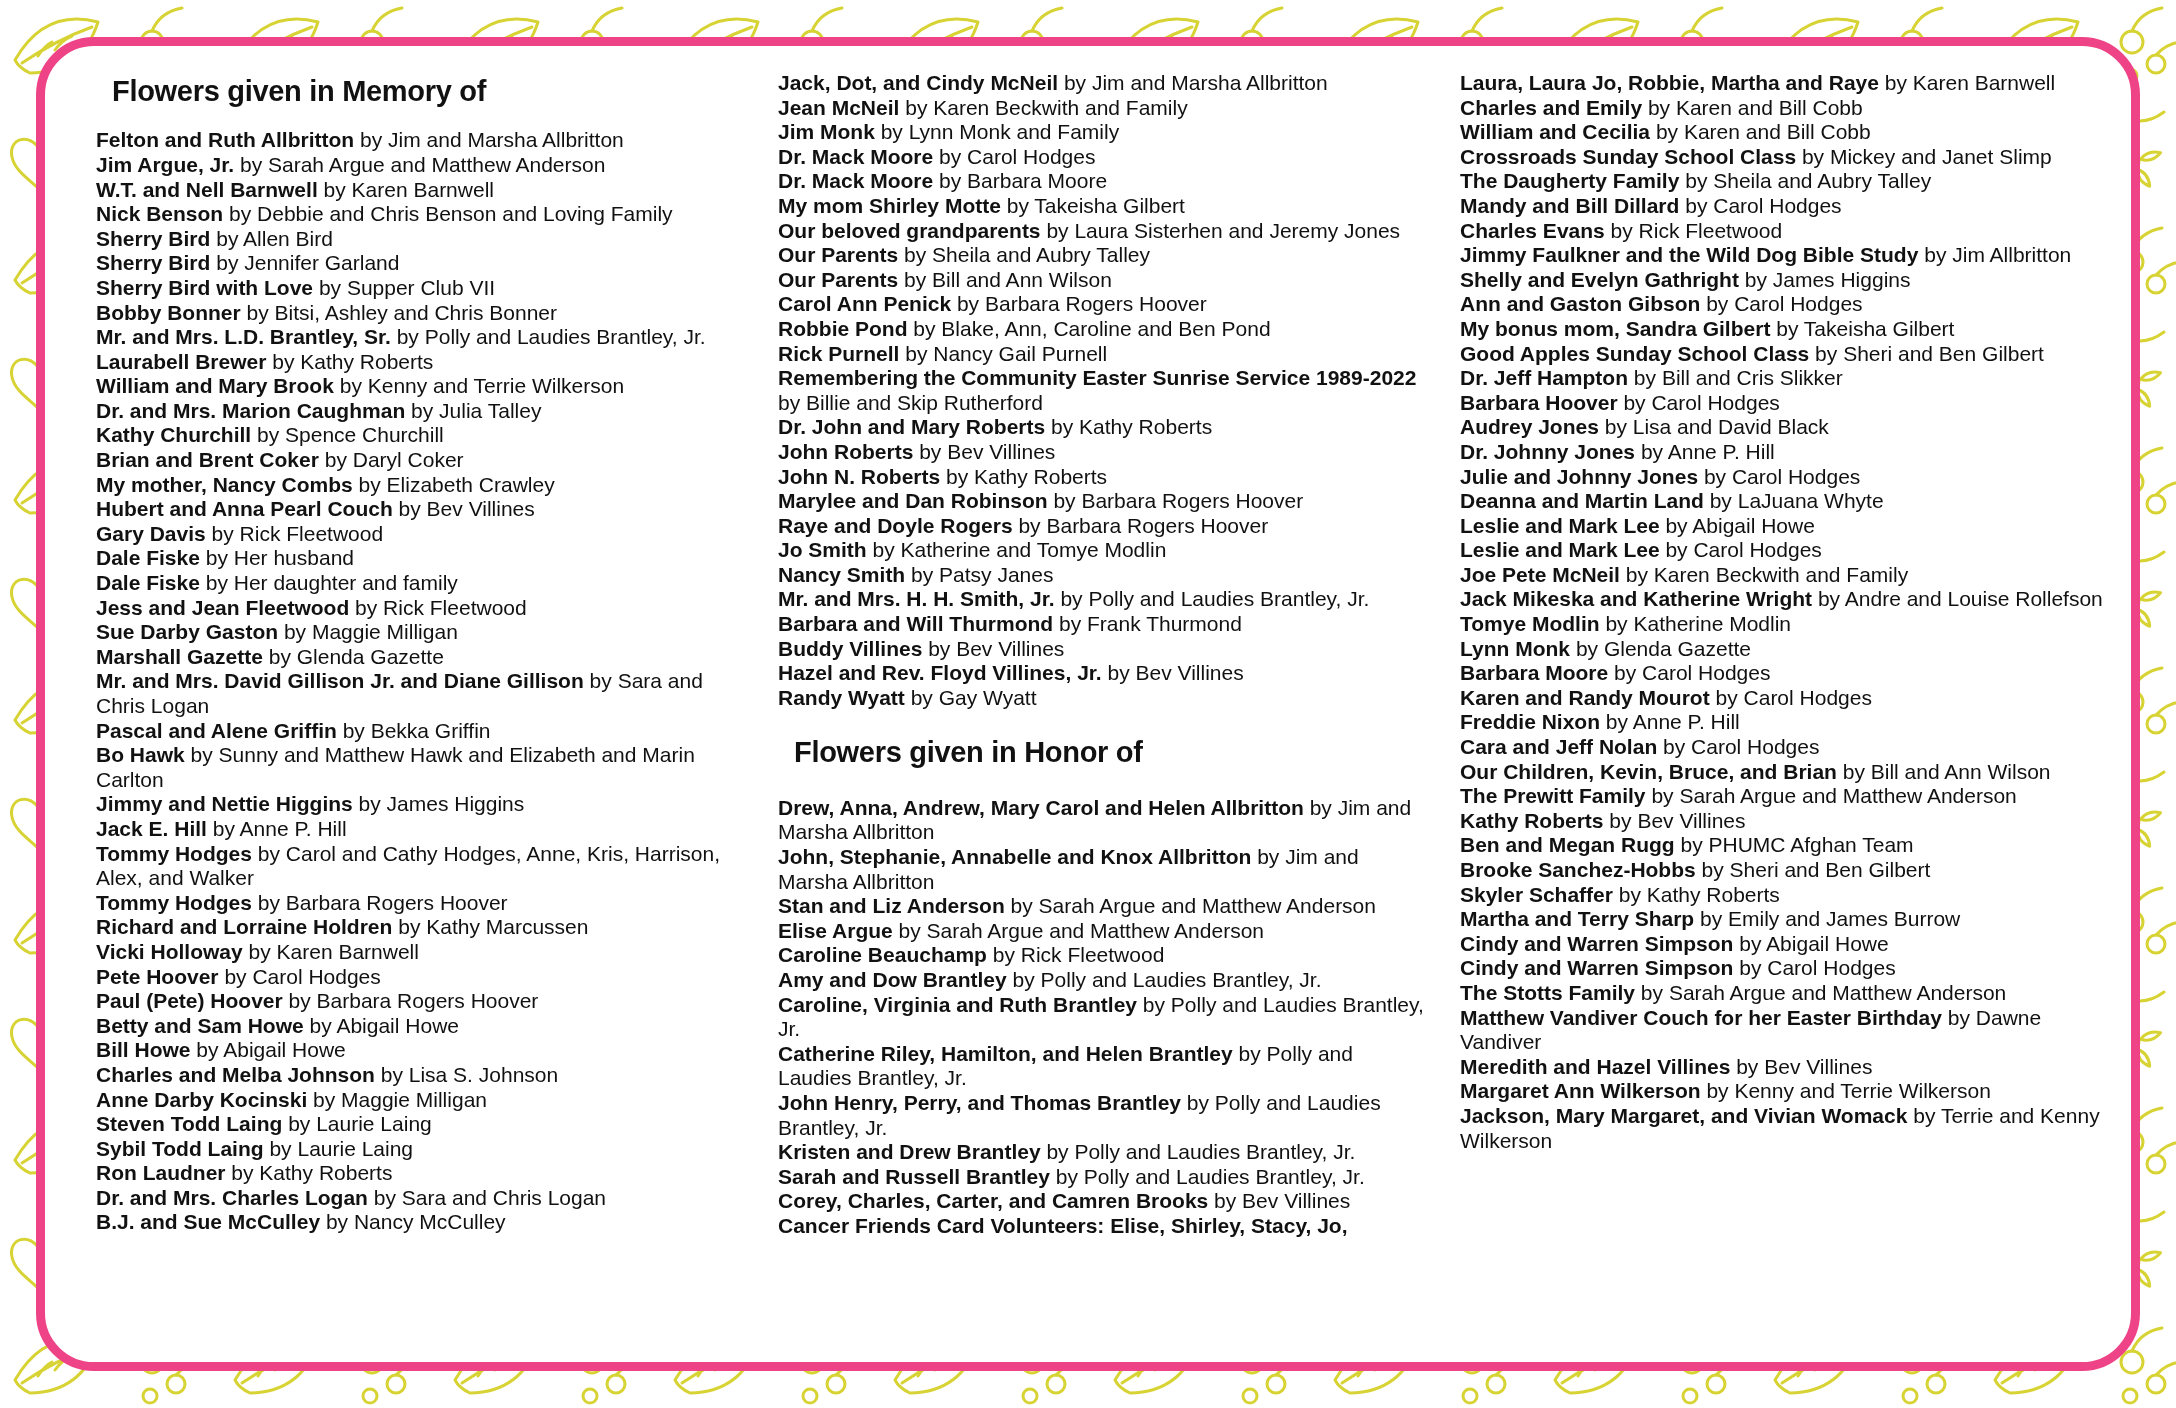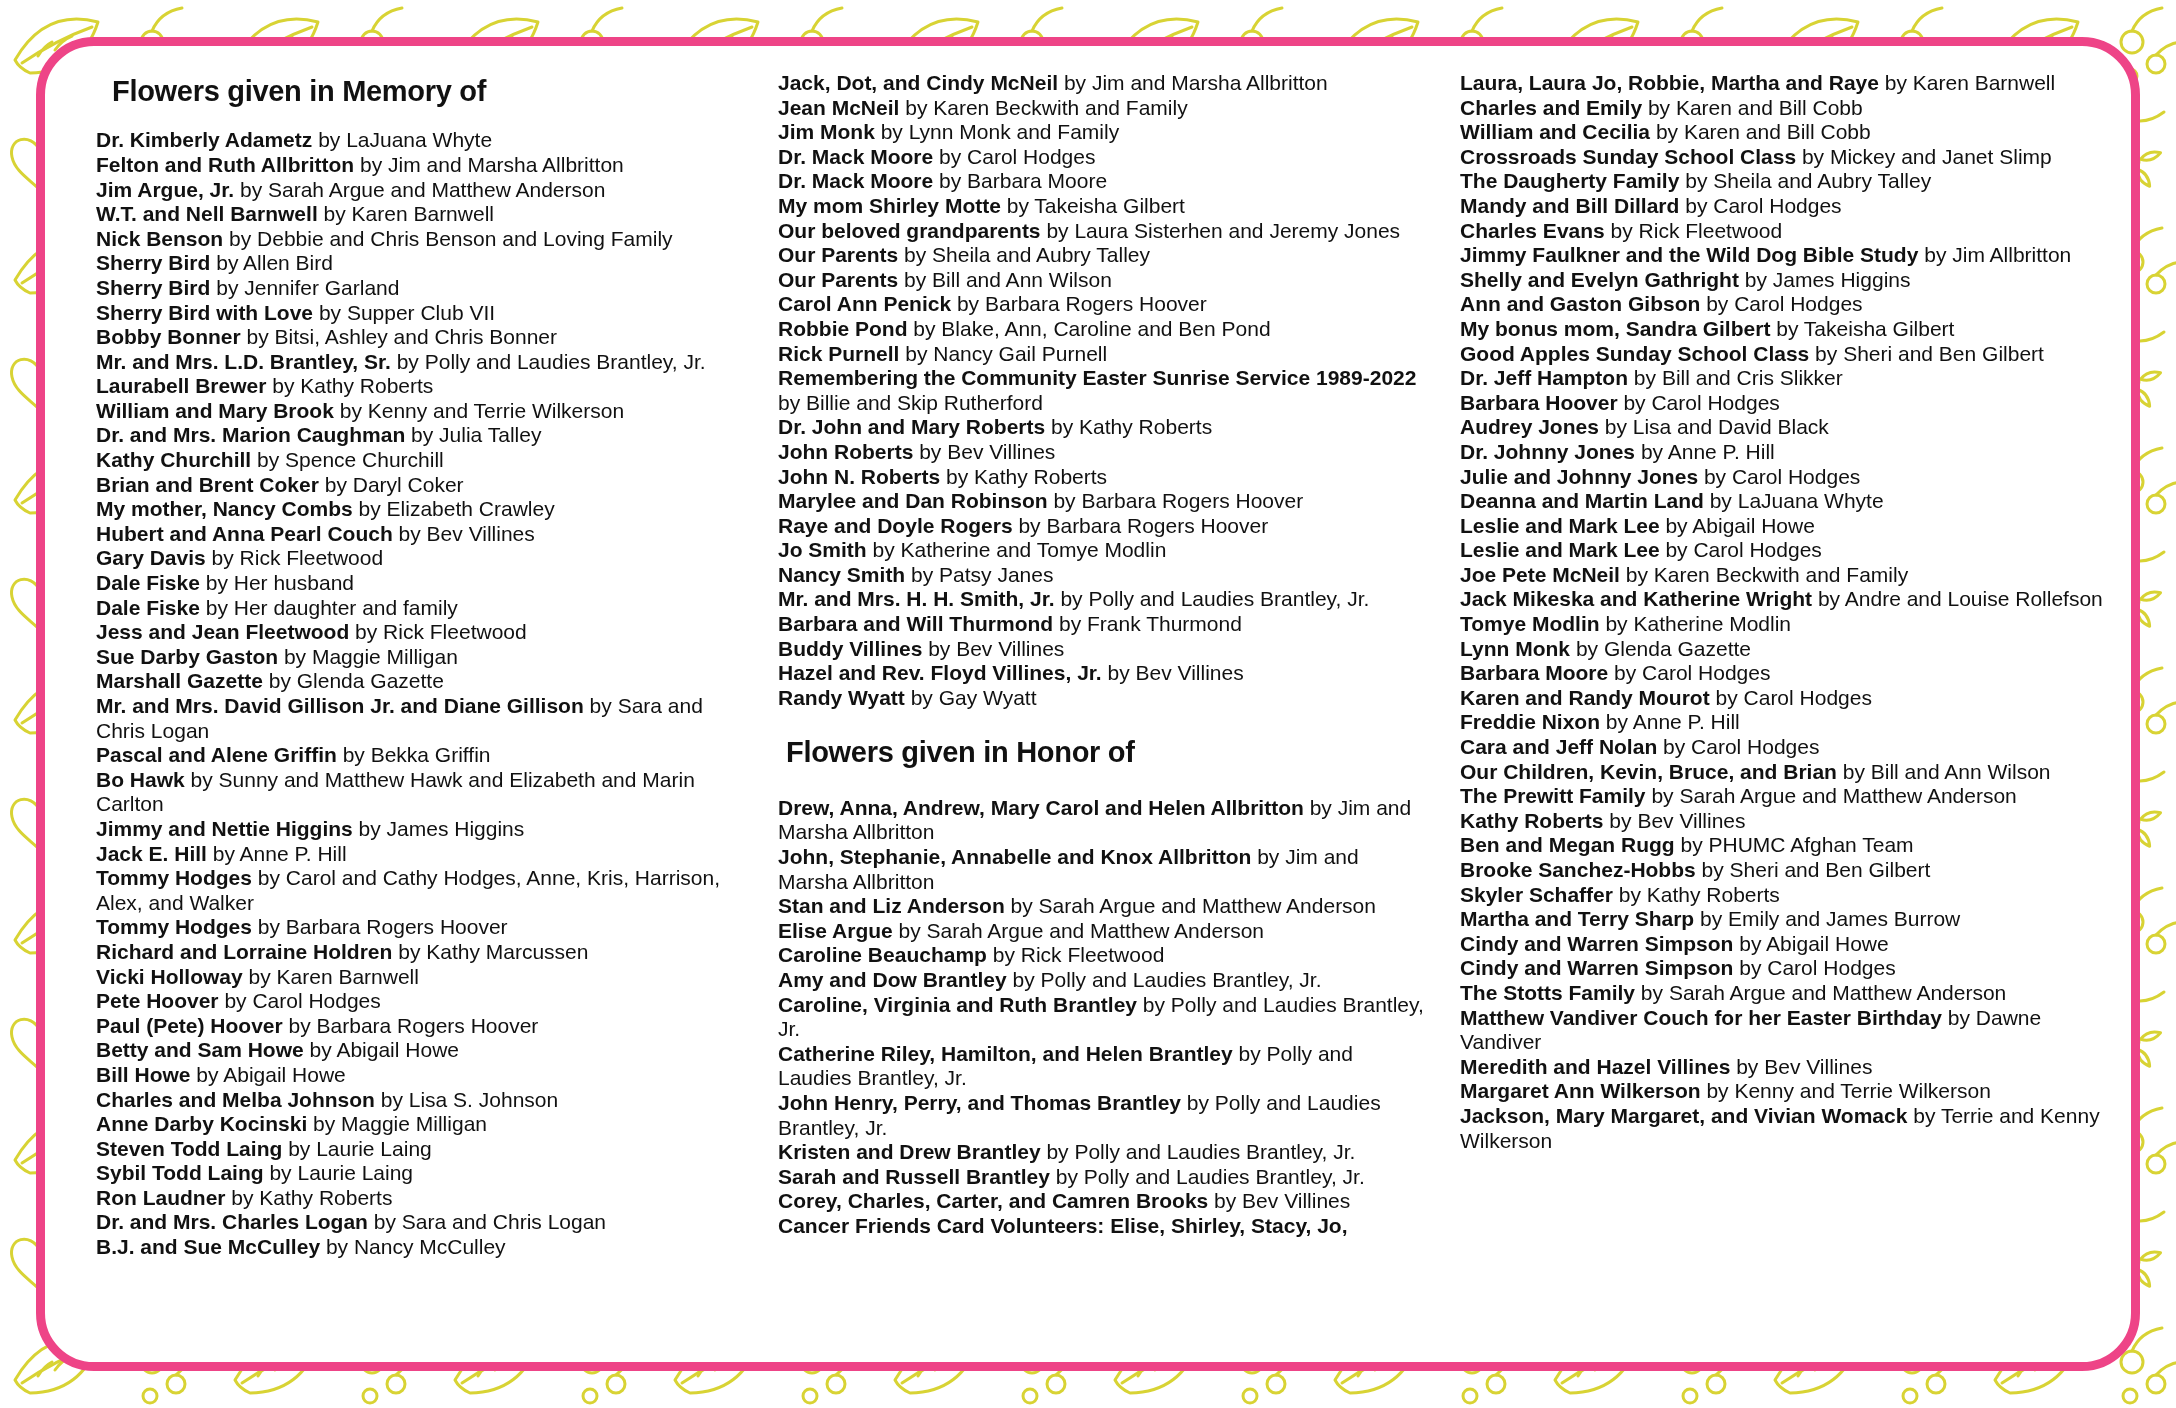--- a/index.html
+++ b/index.html
@@ -16,21 +16,21 @@
   .content{
     position:absolute;left:36px;top:37px;width:2104px;height:1334px;
     box-sizing:border-box;padding:34px 54px 28px 60px;
     display:flex;gap:30px;
   }
   .col{flex:0 0 652px;width:652px;overflow:hidden;}
   .sec-title{
     margin:4px 0 20px 16px;font-size:29px;line-height:1.15;
     font-weight:bold;color:#111111;letter-spacing:-0.3px;
   }
-  .sec-title.mid{margin:26px 0 26px 8px;}
+  .sec-title.mid{margin:26px 0 26px 16px;}
   .entry{margin:0;font-size:21px;line-height:24.6px;color:#111111;}
   .nm{font-weight:bold;}
   .by{font-weight:normal;}
 </style>
 </head>
 <body>
 
 <div class="stage">
 
   <svg class="pattern" width="2176" height="1408" viewBox="0 0 2176 1408" xmlns="http://www.w3.org/2000/svg">
@@ -59,21 +59,20 @@
       </pattern>
     </defs>
     <rect width="2176" height="1408" fill="url(#floral)"></rect>
   </svg>
 
   <div class="card"></div>
 
   <div class="content" id="columns">
       <div class="col">
         <h2 class="sec-title">Flowers given in Memory of</h2>
-        <p class="entry"><span class="nm">Dr. Kimberly Adametz</span><span class="by"> by LaJuana Whyte</span></p>
         <p class="entry"><span class="nm">Felton and Ruth Allbritton</span><span class="by"> by Jim and Marsha Allbritton</span></p>
         <p class="entry"><span class="nm">Jim Argue, Jr.</span><span class="by"> by Sarah Argue and Matthew Anderson</span></p>
         <p class="entry"><span class="nm">W.T. and Nell Barnwell</span><span class="by"> by Karen Barnwell</span></p>
         <p class="entry"><span class="nm">Nick Benson</span><span class="by"> by Debbie and Chris Benson and Loving Family</span></p>
         <p class="entry"><span class="nm">Sherry Bird</span><span class="by"> by Allen Bird</span></p>
         <p class="entry"><span class="nm">Sherry Bird</span><span class="by"> by Jennifer Garland</span></p>
         <p class="entry"><span class="nm">Sherry Bird with Love</span><span class="by"> by Supper Club VII</span></p>
         <p class="entry"><span class="nm">Bobby Bonner</span><span class="by"> by Bitsi, Ashley and Chris Bonner</span></p>
         <p class="entry"><span class="nm">Mr. and Mrs. L.D. Brantley, Sr.</span><span class="by"> by Polly and Laudies Brantley, Jr.</span></p>
         <p class="entry"><span class="nm">Laurabell Brewer</span><span class="by"> by Kathy Roberts</span></p>

